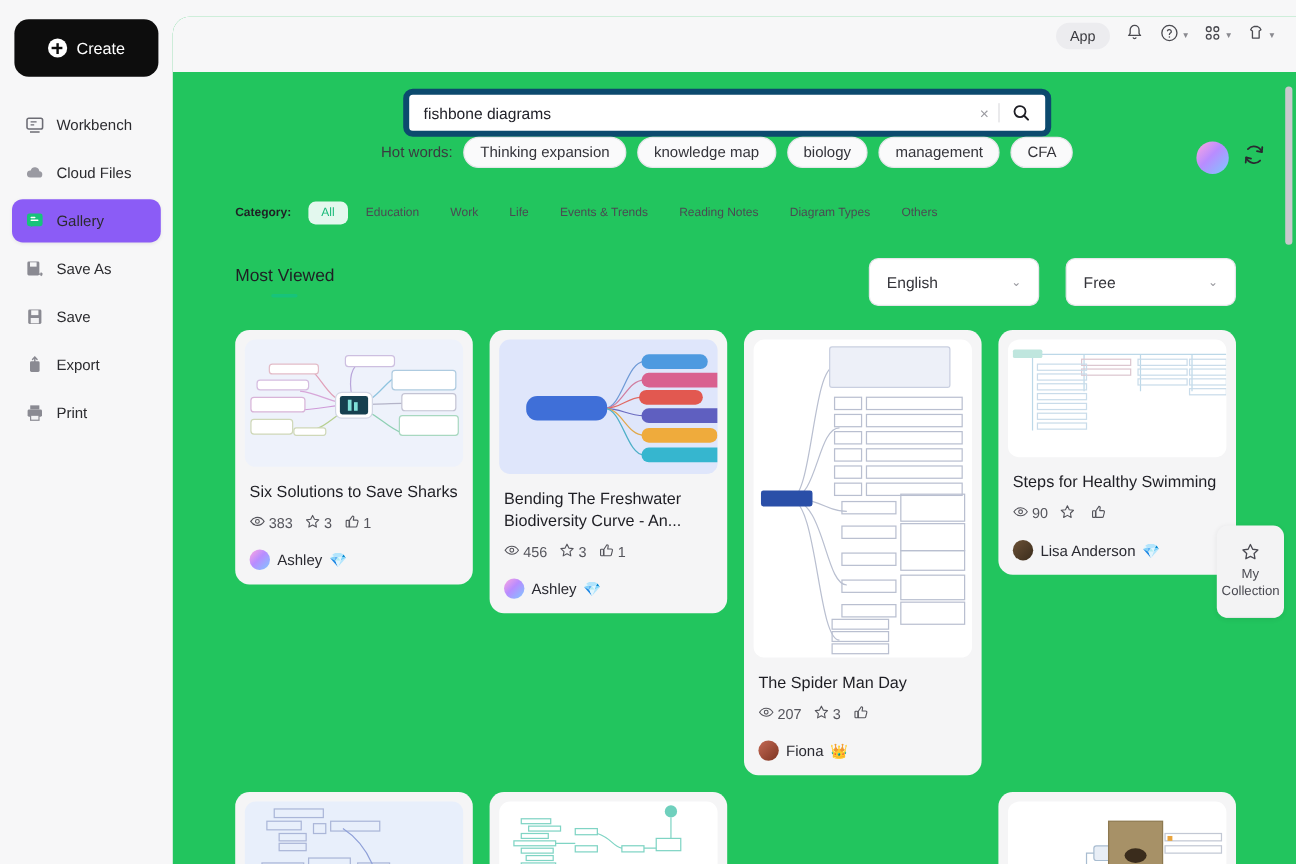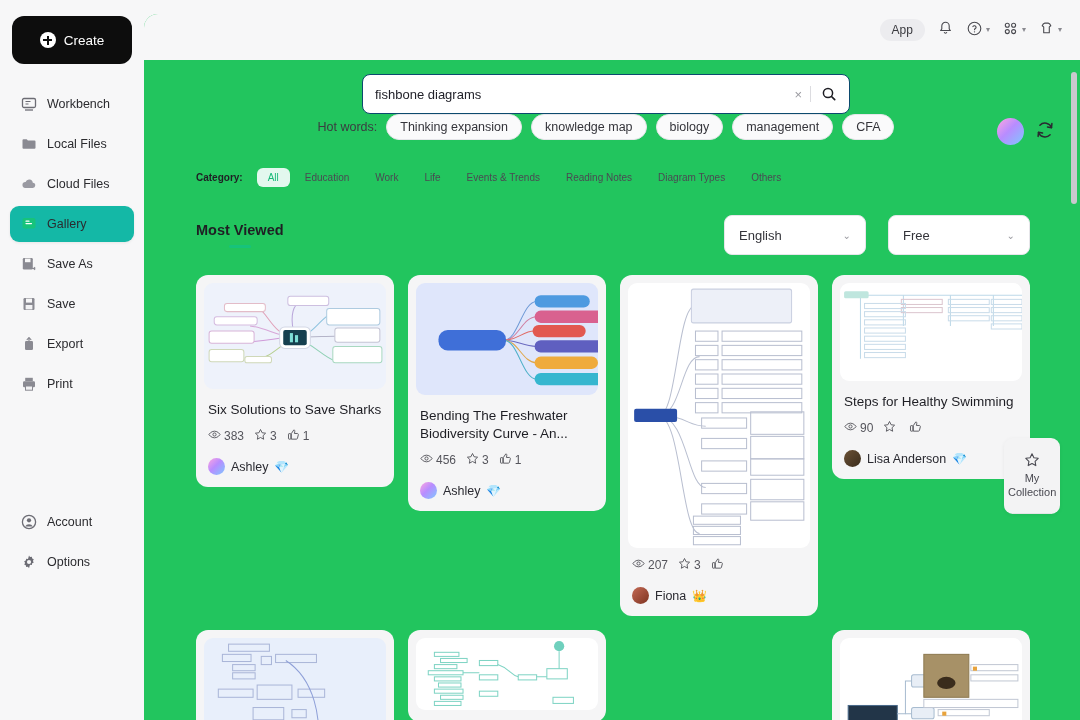--- a/index.html
+++ b/index.html
@@ -49,21 +49,21 @@
     display: flex; align-items: center; gap: 10px;
     height: 36px;
     margin: 4px 10px;
     padding: 0 10px;
     border-radius: 9px;
     font-size: 12.5px;
     color: #2b2b2f;
     cursor: pointer;
   }
   .nav-item.active {
-    background: #14b8a6;
+    background: #8b5cf6;
     box-shadow: 0 1px 3px rgba(0,0,0,.07);
   }
   .nav-item .ic { width: 17px; height: 17px; flex: 0 0 17px; display:flex; align-items:center; justify-content:center; }
   .nav-item svg { display: block; }
   .nav-bottom { position: absolute; bottom: 16px; left: 0; right: 0; }
 
   
   .main {
     flex: 1;
     margin: 14px 0 0 0;
@@ -93,22 +93,22 @@
   .caret { font-size: 8px; color: #8a8a90; line-height: 1; }
 
   .content {
     position: absolute; top: 46px; left: 0; right: 12px; bottom: 0;
     overflow: hidden;
   }
 
   
   .search-row { display: flex; justify-content: center; padding-top: 14px; }
   .search-box {
-    width: 488px; height: 40px;
-    border: 1px solid #0c4a6e;
+    width: 540px; height: 40px;
+    border: 5px solid #0c4a6e;
     border-radius: 8px;
     display: flex; align-items: center;
     padding: 0 12px;
     background: #fff;
   }
   .search-input {
     flex: 1; border: none; outline: none;
     font-size: 13px; font-family: inherit; color: #22222a;
     background: transparent;
   }
@@ -146,21 +146,21 @@
     white-space: nowrap;
   }
   .cat-item.active { background: #e3f8ee; color: #17b978; }
 
   
   .sec-row {
     display: flex; align-items: center; justify-content: space-between;
     margin: 28px 38px 0 52px;
   }
   .sec-title-wrap { position: relative; }
-  .sec-title { font-size: 14.5px; font-weight: bold; color: #1f1f24; }
+  .sec-title { font-size: 14.5px; font-weight: normal; color: #1f1f24; }
   .sec-underline {
     width: 22px; height: 3px; border-radius: 2px; background: #17c37b;
     margin: 7px auto 0;
   }
   .selects { display: flex; gap: 22px; }
   .select {
     width: 142px; height: 40px;
     border: 1px solid #e6e6ea; border-radius: 8px;
     background: #fff;
     display: flex; align-items: center; justify-content: space-between;
@@ -211,21 +211,21 @@
     background: linear-gradient(135deg,#ffa7e0,#b88cff 45%,#7ec8ff);
     flex: 0 0 17px;
     position: relative; overflow: hidden;
   }
   .avatar-sm.photo-a { background: linear-gradient(135deg,#6b5136,#3a2c1c); }
   .avatar-sm.photo-b { background: linear-gradient(135deg,#c46a55,#7d3320); }
   .crown { font-size: 12px; line-height: 1; }
 
   
   .rail {
-    position: absolute; right: 20px; top: 424px;
+    position: absolute; right: 10px; top: 424px;
     width: 56px;
     background: #f3f3f4;
     border-radius: 9px;
     box-shadow: 0 1px 4px rgba(0,0,0,.06);
     z-index: 8;
   }
   .rail-item {
     padding: 14px 4px;
     text-align: center;
     font-size: 11px;
@@ -265,28 +265,20 @@
         <span class="ic">
           <svg width="16" height="16" viewBox="0 0 16 16">
               <rect x="1.5" y="2.5" width="13" height="9" rx="1.5" fill="none" stroke="#6c6c74" stroke-width="1.3"></rect>
               <path d="M4 14h8" stroke="#6c6c74" stroke-width="1.3"></path>
               <path d="M4.5 5.5h5M4.5 8h3" stroke="#6c6c74" stroke-width="1.1"></path>
             </svg>
         </span>
         <span>Workbench</span>
       </div>
 
-      <div class="nav-item">
-        <span class="ic">
-          <svg width="16" height="16" viewBox="0 0 16 16">
-              <path d="M1.5 4.2a1 1 0 011-1h3.2l1.2 1.4h6.6a1 1 0 011 1v6.2a1 1 0 01-1 1h-11a1 1 0 01-1-1z" fill="#8a8a92"></path>
-            </svg>
-        </span>
-        <span>Local Files</span>
-      </div>
 
       <div class="nav-item">
         <span class="ic">
           <svg width="16" height="16" viewBox="0 0 16 16">
               <path d="M4.3 12h7.2a2.6 2.6 0 00.3-5.2A3.7 3.7 0 004.6 6 2.9 2.9 0 004.3 12z" fill="#9a9aa2"></path>
             </svg>
         </span>
         <span>Cloud Files</span>
       </div>
 
@@ -338,41 +330,20 @@
           <svg width="16" height="16" viewBox="0 0 16 16">
               <rect x="4.2" y="1.8" width="7.6" height="3.4" fill="#8a8a92"></rect>
               <rect x="2" y="5.2" width="12" height="6" rx="1.2" fill="#8a8a92"></rect>
               <rect x="4.5" y="10" width="7" height="4.2" fill="#f2f2f4" stroke="#8a8a92" stroke-width="1"></rect>
             </svg>
         </span>
         <span>Print</span>
       </div>
     </div>
 
-    <div class="nav-bottom">
-      <div class="nav-item">
-        <span class="ic">
-          <svg width="16" height="16" viewBox="0 0 16 16">
-              <circle cx="8" cy="8" r="6.6" fill="none" stroke="#6c6c74" stroke-width="1.3"></circle>
-              <circle cx="8" cy="6.3" r="2.1" fill="#6c6c74"></circle>
-              <path d="M4.2 12.6a4.2 4.2 0 017.6 0" fill="#6c6c74"></path>
-            </svg>
-        </span>
-        <span>Account</span>
-      </div>
-      <div class="nav-item">
-        <span class="ic">
-          <svg width="16" height="16" viewBox="0 0 16 16">
-              <path d="M8 1.6l1 1.5 1.8-.4.4 1.8 1.6.8-.9 1.6.9 1.6-1.6.8-.4 1.8-1.8-.4L8 14.2l-1-1.5-1.8.4-.4-1.8-1.6-.8.9-1.6-.9-1.6 1.6-.8.4-1.8 1.8.4z" fill="#6c6c74"></path>
-              <circle cx="8" cy="8" r="2.1" fill="#f7f7f8"></circle>
-            </svg>
-        </span>
-        <span>Options</span>
-      </div>
-    </div>
   </div>
 
   <div class="main">
 
     <div class="topbar">
       <div class="app-chip">App</div>
 
       <div class="tb-ic">
         <span>
           <svg width="17" height="17" viewBox="0 0 17 17">
@@ -621,20 +592,21 @@
                 <rect x="72" y="196" width="44" height="10"></rect>
                 <rect x="120" y="192" width="52" height="20"></rect>
                 <rect x="72" y="216" width="44" height="10"></rect>
                 <rect x="120" y="214" width="52" height="18"></rect>
                 <rect x="64" y="238" width="46" height="8"></rect>
                   <rect x="64" y="248" width="46" height="8"></rect>
                 <rect x="64" y="228" width="46" height="8"></rect>
               </g>
             </svg>
           </div>
+          <div class="card-title">The Spider Man Day</div>
           <div class="stats">
             <span class="stat">
               <span>
                 <svg width="13" height="13" viewBox="0 0 14 14">
                     <path d="M1 7s2.2-3.6 6-3.6S13 7 13 7s-2.2 3.6-6 3.6S1 7 1 7z" fill="none" stroke="#55555c" stroke-width="1"></path>
                     <circle cx="7" cy="7" r="1.7" fill="none" stroke="#55555c" stroke-width="1"></circle>
                   </svg>
               </span>
               <span>207</span>
             </span>

